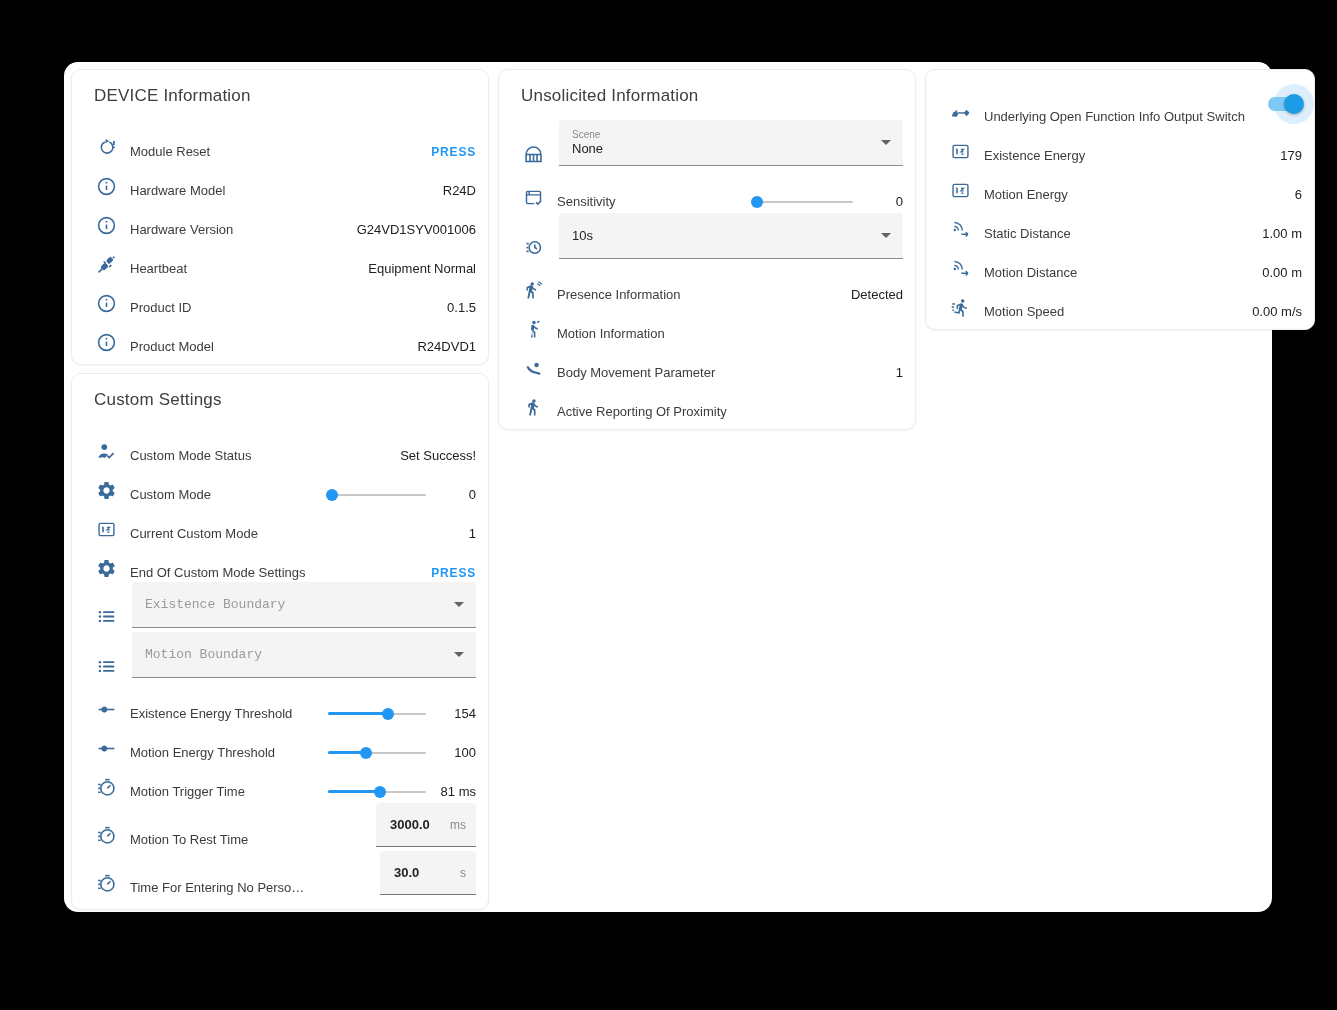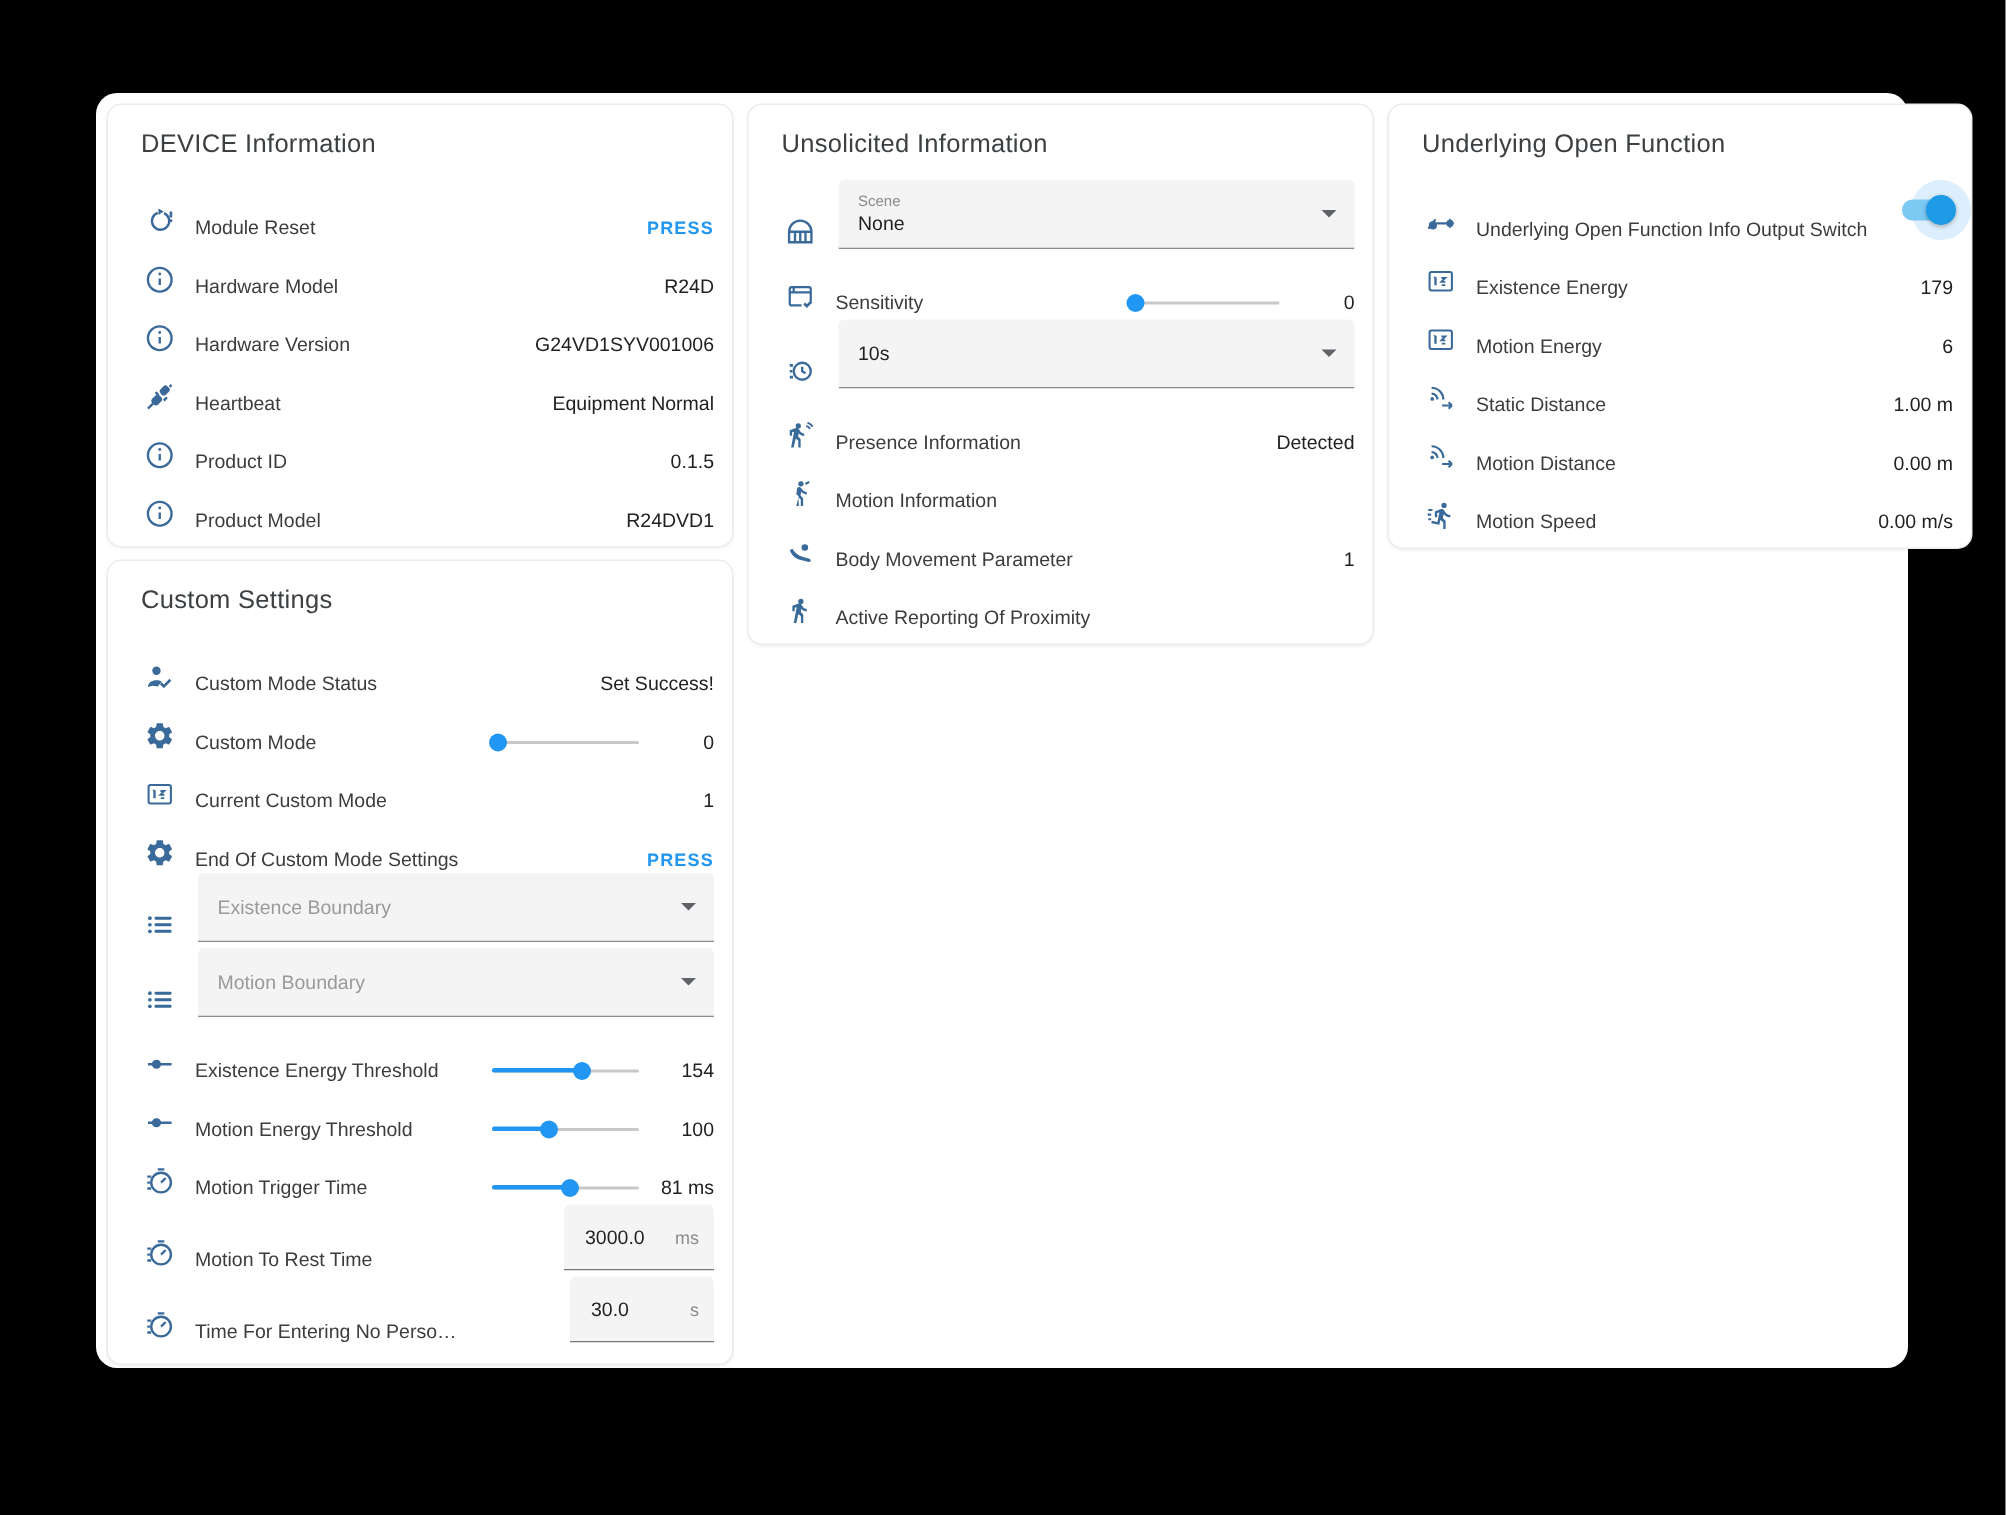--- a/index.html
+++ b/index.html
@@ -40,21 +40,21 @@
   }
   
   .select{
     flex:1 1 auto;margin-left:2px;height:46px;box-sizing:border-box;
     background:#f4f4f4;border-radius:4px 4px 0 0;
     border-bottom:1px solid #8b8b8b;cursor:pointer;
     display:flex;align-items:center;padding:0 12px 0 13px;position:relative;
   }
   .select .texts{flex:1 1 auto;display:flex;flex-direction:column;justify-content:center;gap:2px;}
   .select .sel-label{font-size:10px;color:#8a8a8a;line-height:11px;}
-  .select .sel-label.only{font-size:13px;color:#9a9a9a;}
+  .select .sel-label.only{font-size:13px;color:#9a9a9a;font-family:Liberation Mono, monospace;}
   .select .sel-value{font-size:13px;color:#222;line-height:14px;}
   .caret{
     width:0;height:0;border-left:5px solid transparent;border-right:5px solid transparent;
     border-top:5px solid #5f6368;flex:0 0 auto;margin-left:8px;
   }
   
   .slider{
     position:relative;width:100px;height:14px;flex:0 0 auto;cursor:pointer;
   }
   .slider.narrow{width:98px;}
@@ -71,21 +71,21 @@
   .toggle[data-state="on"] .thumb{
     position:absolute;right:2px;top:10px;width:20px;height:20px;border-radius:50%;
     background:#1d9be6;box-shadow:0 1px 3px rgba(0,0,0,.3);
   }
   
   .field{
     box-sizing:border-box;height:44px;background:#f4f4f4;border-radius:4px 4px 0 0;
     border-bottom:1px solid #777;display:flex;align-items:center;
     padding:0 10px 0 14px;flex:0 0 auto;cursor:text;margin-left:6px;
   }
-  .field .fval{font-size:13px;color:#222;flex:1 1 auto;}
+  .field .fval{font-size:13px;color:#222;flex:1 1 auto;font-weight:bold;}
   .field .suffix{font-size:12px;color:#8a8a8a;margin-left:10px;}
   .field.w100{width:100px;}
   .field.w96{width:96px;}
   .frow{margin:4px 0;}
   .select-row{margin:2px 0 4px 0;}
   .mt-sel{margin-top:4px;}
 </style>
 </head>
 <body>
 
@@ -442,21 +442,20 @@
           </svg>
         </span>
         <span class="label">Active Reporting Of Proximity</span>
         <span class="value"></span>
       </div>
     </section>
   </div>
 
   <div class="col right">
     <section class="card">
-      <h2 class="card-title">Underlying Open Function</h2>
 
       <div class="row">
         <span class="icon">
           <svg viewBox="0 0 24 24" fill="currentColor" stroke="currentColor">
             <path d="M2.5 16.5L8 9.5" fill="none" stroke-width="1.6"></path>
             <circle cx="6" cy="14" r="2.6"></circle>
             <path d="M8.5 12.5h8" fill="none" stroke-width="1.6"></path>
             <circle cx="19" cy="12.5" r="2.2"></circle>
             <path d="M19 9v7M16 12.5h6" fill="none" stroke-width="1.2"></path>
           </svg>

